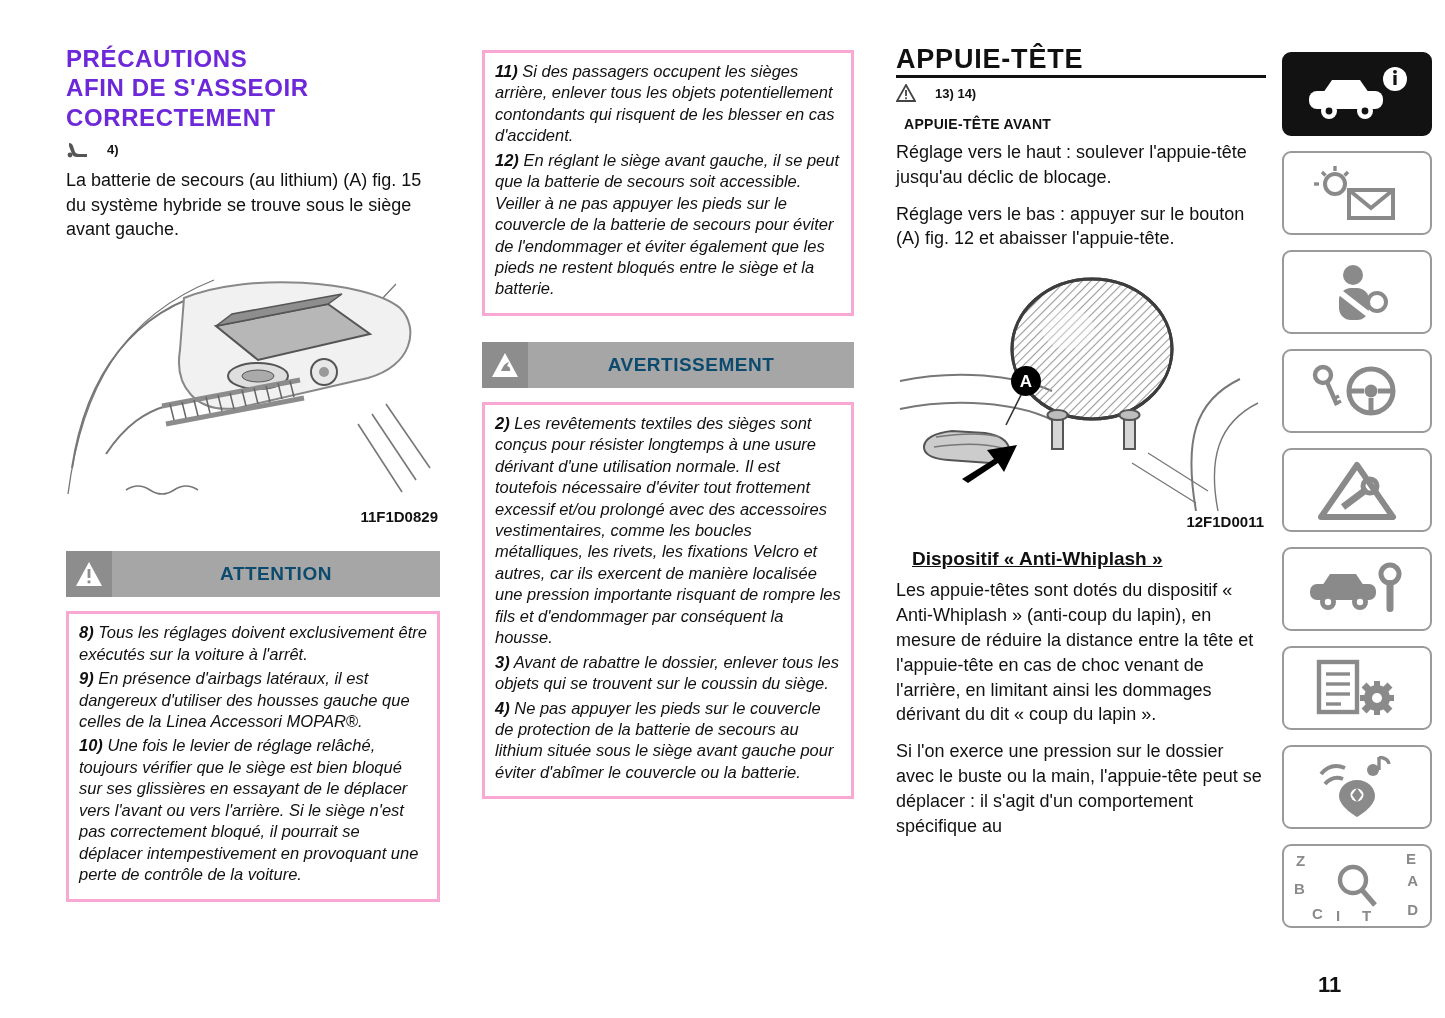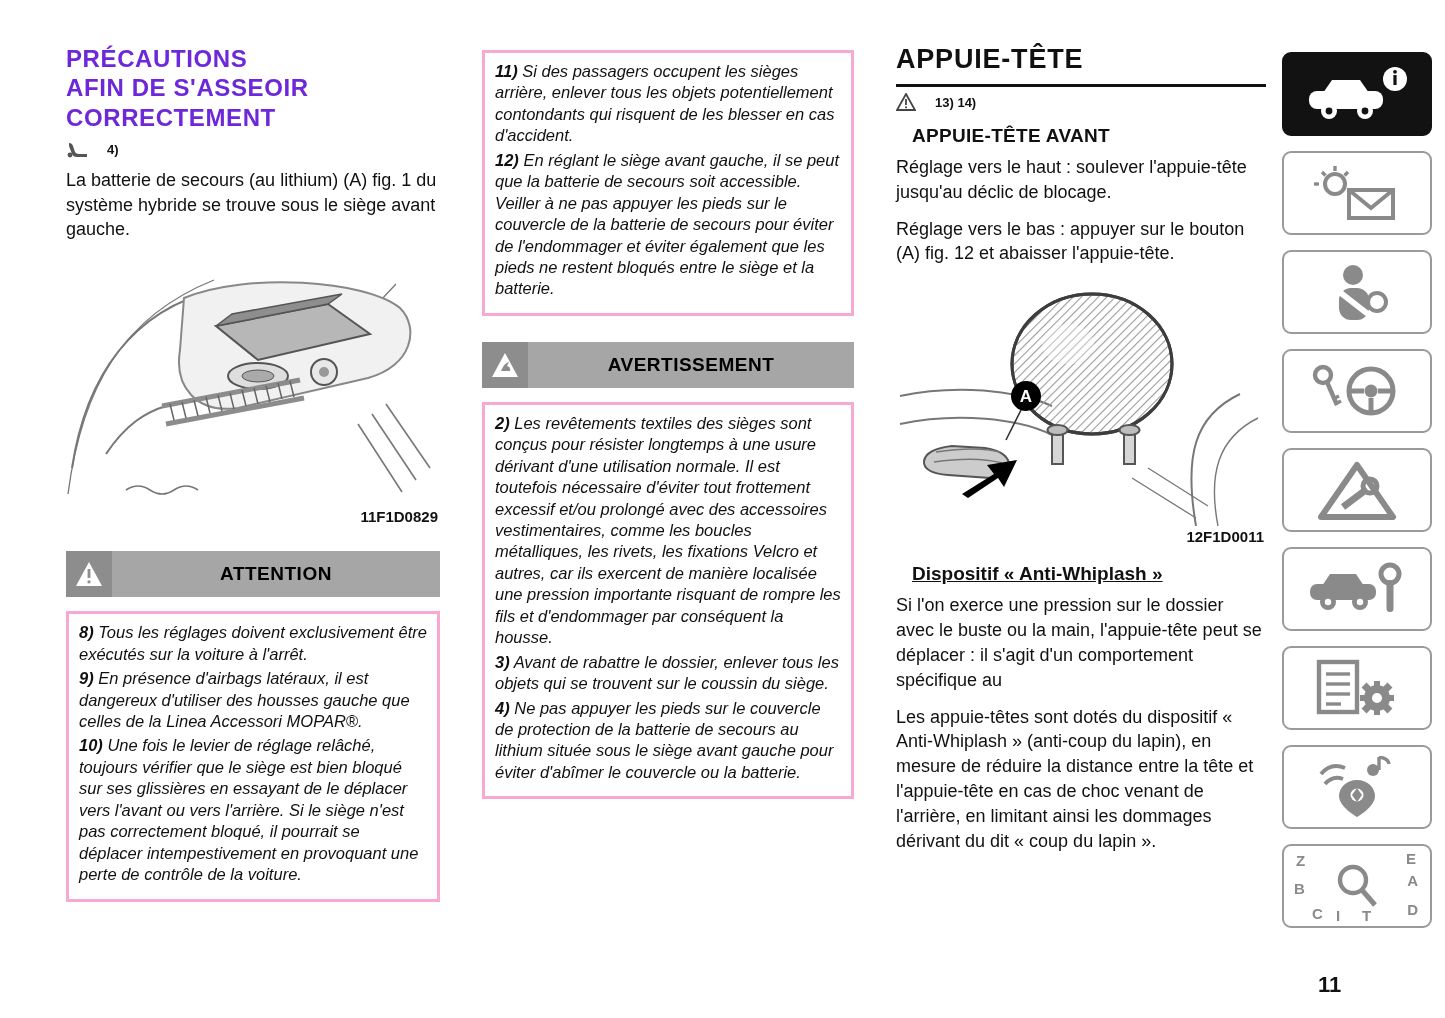--- a/index.html
+++ b/index.html
@@ -21,29 +21,29 @@
   .body-text{font-size:18px;line-height:1.38;margin:0 0 12px 0;}
 
   figure{margin:6px 0 0 0;padding:0;}
   .fig-frame{width:100%;background:#fff;}
   .fig-caption{display:flex;justify-content:flex-end;align-items:flex-end;
     font-size:15px;font-weight:bold;padding:2px 2px 0 2px;}
 
   .warn-bar{display:flex;align-items:stretch;height:46px;background:#a6a6a6;margin:26px 0 14px 0;}
   .warn-iconbox{width:46px;background:#8d8d8d;display:flex;align-items:center;justify-content:center;flex:0 0 46px;}
   .warn-title{flex:1;display:flex;align-items:center;justify-content:center;
-    color:#000000;font-weight:bold;font-size:19px;letter-spacing:.5px;}
+    color:#0c4a6e;font-weight:bold;font-size:19px;letter-spacing:.5px;}
 
   .rule-box{border:3px solid #f9a8d4;padding:8px 10px 10px 10px;}
   .rule-box p{font-size:16.5px;line-height:1.30;font-style:italic;margin:0 0 3px 0;}
   .rule-box p b{font-style:italic;}
 
   .h1-right{font-size:27px;font-weight:bold;letter-spacing:.8px;margin:0 0 6px 0;
-    border-bottom:3px solid #111;padding-bottom:9px;}
-  .h2{font-size:19px;font-weight:bold;margin:14px 0 8px 16px;letter-spacing:.3px;}
+    border-bottom:3px solid #111;}
+  .h2{font-size:14px;font-weight:bold;margin:14px 0 8px 8px;letter-spacing:.3px;}
   .h3{font-size:19px;font-weight:bold;margin:18px 0 8px 16px;text-decoration:underline;}
   .lead{font-weight:normal;}
 
   
   #sidebar{position:absolute;left:1282px;top:52px;width:158px;}
   .tile{
     width:150px;height:84px;border:2px solid #9a9a9a;border-radius:9px;
     margin:0 0 15px 0;display:flex;align-items:center;justify-content:center;
     background:#fff;box-sizing:border-box;position:relative;
   }
@@ -65,21 +65,21 @@
   <div class="note-row">
     <span>
       <svg width="22" height="16" viewBox="0 0 22 16">
         <path d="M3,1 q3,0 4,3 l2,6 q1,2 4,2 h8 v3 h-10 q-4,0 -5,-3 L3,4 Z" fill="#555"></path>
         <circle cx="4" cy="13" r="2.4" fill="#555"></circle>
       </svg>
     </span>
     <span class="note-num">4)</span>
   </div>
 
-  <p class="body-text">La batterie de secours (au lithium) (A) fig. 1 du système hybride se trouve sous le siège avant gauche.</p>
+  <p class="body-text">La batterie de secours (au lithium) (A) fig. 15 du système hybride se trouve sous le siège avant gauche.</p>
 
   <figure>
     <div class="fig-frame">
       <svg width="374" height="252" viewBox="0 0 374 252">
         <g fill="none" stroke="#777" stroke-width="2">
           <path d="M6,214 C20,120 68,56 150,36"></path>
           <path d="M2,240 C16,132 58,62 148,26" stroke-width="1.3"></path>
           <path d="M40,200 C60,170 80,158 100,152"></path>
           <path d="M330,30 C300,60 280,95 275,120" stroke-width="1.3"></path>
           <path d="M320,150 L364,214 M306,160 L350,226 M292,170 L336,238" stroke-width="1.6"></path>
@@ -200,22 +200,22 @@
         <path d="M66,216 l32,-20 -7,-9 30,-5 -13,27 -6,-9 -30,20 z" fill="#000"></path>
       </svg>
     </div>
     <figcaption class="fig-caption">
       <span>12</span>
       <span>F1D0011</span>
     </figcaption>
   </figure>
 
   <h3 class="h3">Dispositif « Anti-Whiplash »</h3>
+  <p class="body-text">Les appuie-têtes sont dotés du dispositif « Anti-Whiplash » (anti-coup du lapin), en mesure de réduire la distance entre la tête et l'appuie-tête en cas de choc venant de l'arrière, en limitant ainsi les dommages dérivant du dit « coup du lapin ».</p>
   <p class="body-text">Si l'on exerce une pression sur le dossier avec le buste ou la main, l'appuie-tête peut se déplacer : il s'agit d'un comportement spécifique au</p>
-  <p class="body-text">Les appuie-têtes sont dotés du dispositif « Anti-Whiplash » (anti-coup du lapin), en mesure de réduire la distance entre la tête et l'appuie-tête en cas de choc venant de l'arrière, en limitant ainsi les dommages dérivant du dit « coup du lapin ».</p>
 </div>
 
 <div id="sidebar">
 
   <div class="tile active">
     <span>
       <svg width="104" height="58" viewBox="0 0 104 58">
         <rect x="4" y="26" width="74" height="18" rx="8" fill="#fff"></rect>
         <path d="M18,28 l9,-13 h28 l9,13 z" fill="#fff"></path>
         <circle cx="24" cy="46" r="8" fill="#fff"></circle>

